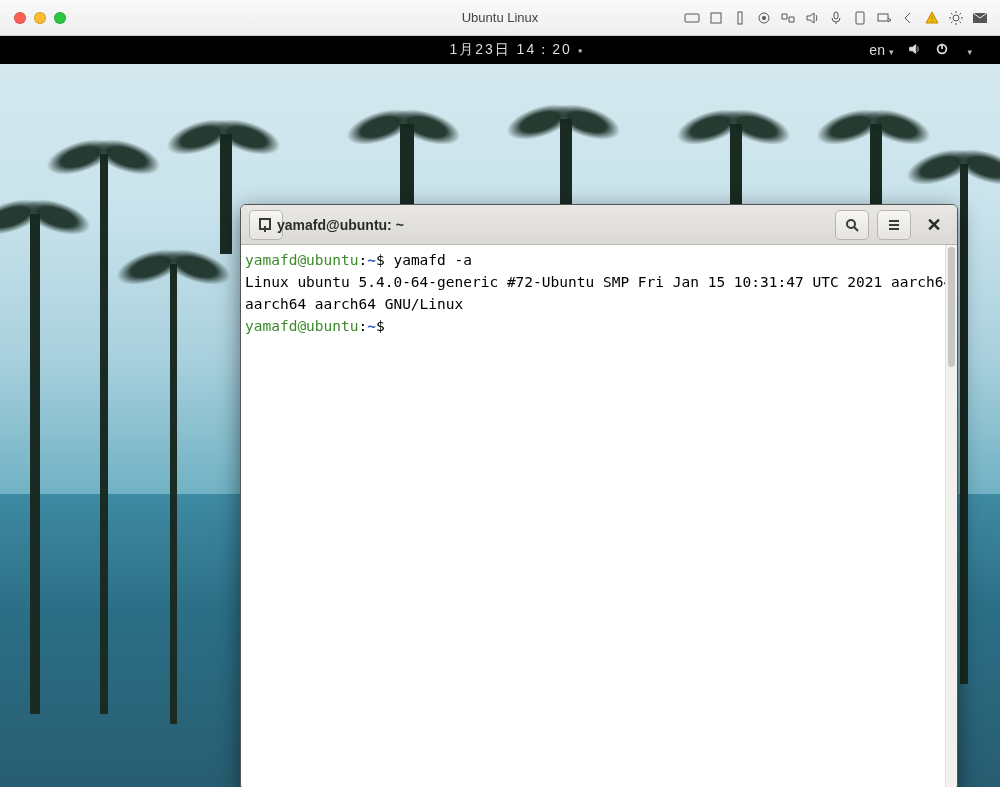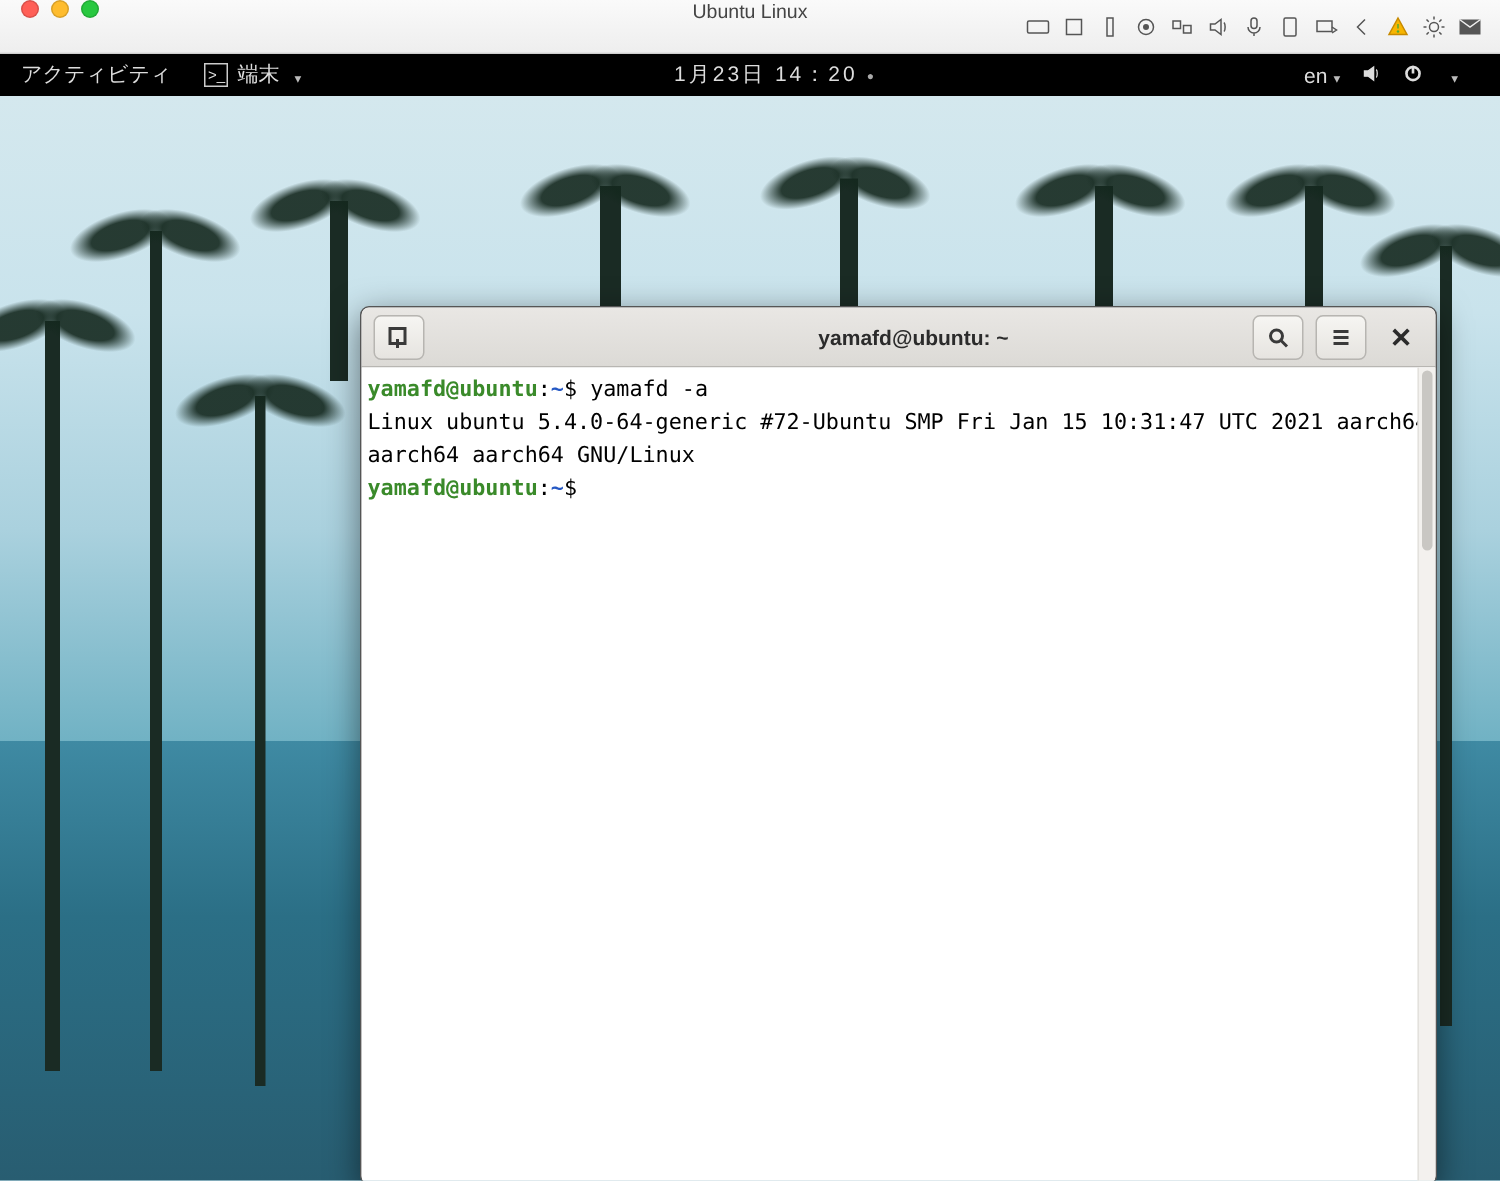--- a/index.html
+++ b/index.html
@@ -3,21 +3,21 @@
 <meta charset="utf-8">
 <style>
   * { margin: 0; padding: 0; box-sizing: border-box; }
   html, body { width: 1000px; height: 787px; overflow: hidden; font-family: -apple-system, "Helvetica Neue", Arial, sans-serif; }
 
   
   .mac-bar {
     position: absolute; left: 0; top: 0; width: 1000px; height: 36px;
     background: linear-gradient(#fafafa,#eeeeee);
     border-bottom: 1px solid #d0d0d0;
-    display: flex; 
+    display: flex; align-items: center;
     color: #444; font-size: 13px;
   }
   .traffic { display:flex; gap:8px; padding-left:14px; }
   .tl { width:12px; height:12px; border-radius:50%; border:1px solid rgba(0,0,0,.15); }
   .tl.red    { background:#ff5f57; }
   .tl.yellow { background:#febc2e; }
   .tl.green  { background:#28c840; }
   .mac-title { position:absolute; left:0; right:0; text-align:center; font-weight:500; pointer-events:none; }
   .mac-tray { margin-left:auto; padding-right:12px; display:flex; gap:8px; align-items:center; }
   .mac-tray .ico { width:16px; height:16px; display:flex; align-items:center; justify-content:center; color:#555; }
@@ -80,36 +80,36 @@
     border-bottom:1px solid #b8b6b2;
     display:flex; align-items:center; padding:0 8px; gap:8px;
     color:#2b2b2b; font-size:14px; font-weight:600;
   }
   .term-btn {
     width:34px; height:30px; border:1px solid #b7b5b1; border-radius:5px;
     background:linear-gradient(#f6f5f2,#e6e4e0);
     display:flex; align-items:center; justify-content:center; cursor:pointer;
   }
   .term-btn svg { width:16px; height:16px; stroke:#3a3a3a; fill:none; stroke-width:2;}
-  .term-title { position:absolute; left:0; right:0; text-align:center; pointer-events:none;padding-left:20px;}
+  .term-title { position:absolute; left:16px; right:0; text-align:left; pointer-events:none;padding-left:20px;}
   .term-right { margin-left:auto; display:flex; gap:8px; align-items:center;}
   .term-close { width:30px; text-align:center; font-size:18px; cursor:pointer; }
 
   .term-body {
     flex:1; background:#ffffff; color:#000;
     font-family: "DejaVu Sans Mono","Menlo","Consolas",monospace;
     font-size:14.5px; line-height:22px;
     padding:4px 0 4px 4px;
     position:relative;
     white-space:pre-wrap; word-break:break-all;
   }
   .scroll { position:absolute; right:0; top:0; bottom:0; width:12px; background:#f3f1ee; border-left:1px solid #e3e1dd;}
   .scroll .thumb { position:absolute; left:2px; right:2px; top:2px; height:120px; background:#c9c7c3; border-radius:4px;}
 
-  .g { color:#3a8a2a; font-weight:700;}  
+  .g { color:#3a8a2a; font-weight:400;}  
   .b { color:#2558c4; font-weight:600;}  
   .p { color:#000; }                      
 
 </style>
 </head>
 <body>
 
 <div class="mac-bar">
   <div class="traffic">
     <div class="tl red"></div>
@@ -190,28 +190,20 @@
     <span class="ico">
         <svg viewBox="0 0 16 16">
           <rect x="1" y="3" width="14" height="10" fill="#555"></rect>
           <path d="M1 3l7 5 7-5" stroke="#eee" fill="none"></path>
         </svg>
       </span>
   </div>
 </div>
 
 <div class="gnome-panel">
-  <div class="gnome-left">
-    <span>アクティビティ</span>
-    <span class="gnome-app">
-      <span class="appicon">&gt;_</span>
-      <span>端末</span>
-      <span class="caret"></span>
-    </span>
-  </div>
   <div class="gnome-center">
     <span>1月23日  14：20</span><span class="dot"></span>
   </div>
   <div class="gnome-right">
     <span><span>en</span><span class="caret"></span></span>
     <span class="ico"><svg viewBox="0 0 16 16">
           <path d="M3 6h3l4-3v10l-4-3H3z" fill="#ddd"></path>
           <path d="M12 5c1 1 1 5 0 6" stroke="#ddd" fill="none"></path>
         </svg></span>
     <span class="ico"><svg viewBox="0 0 16 16">

